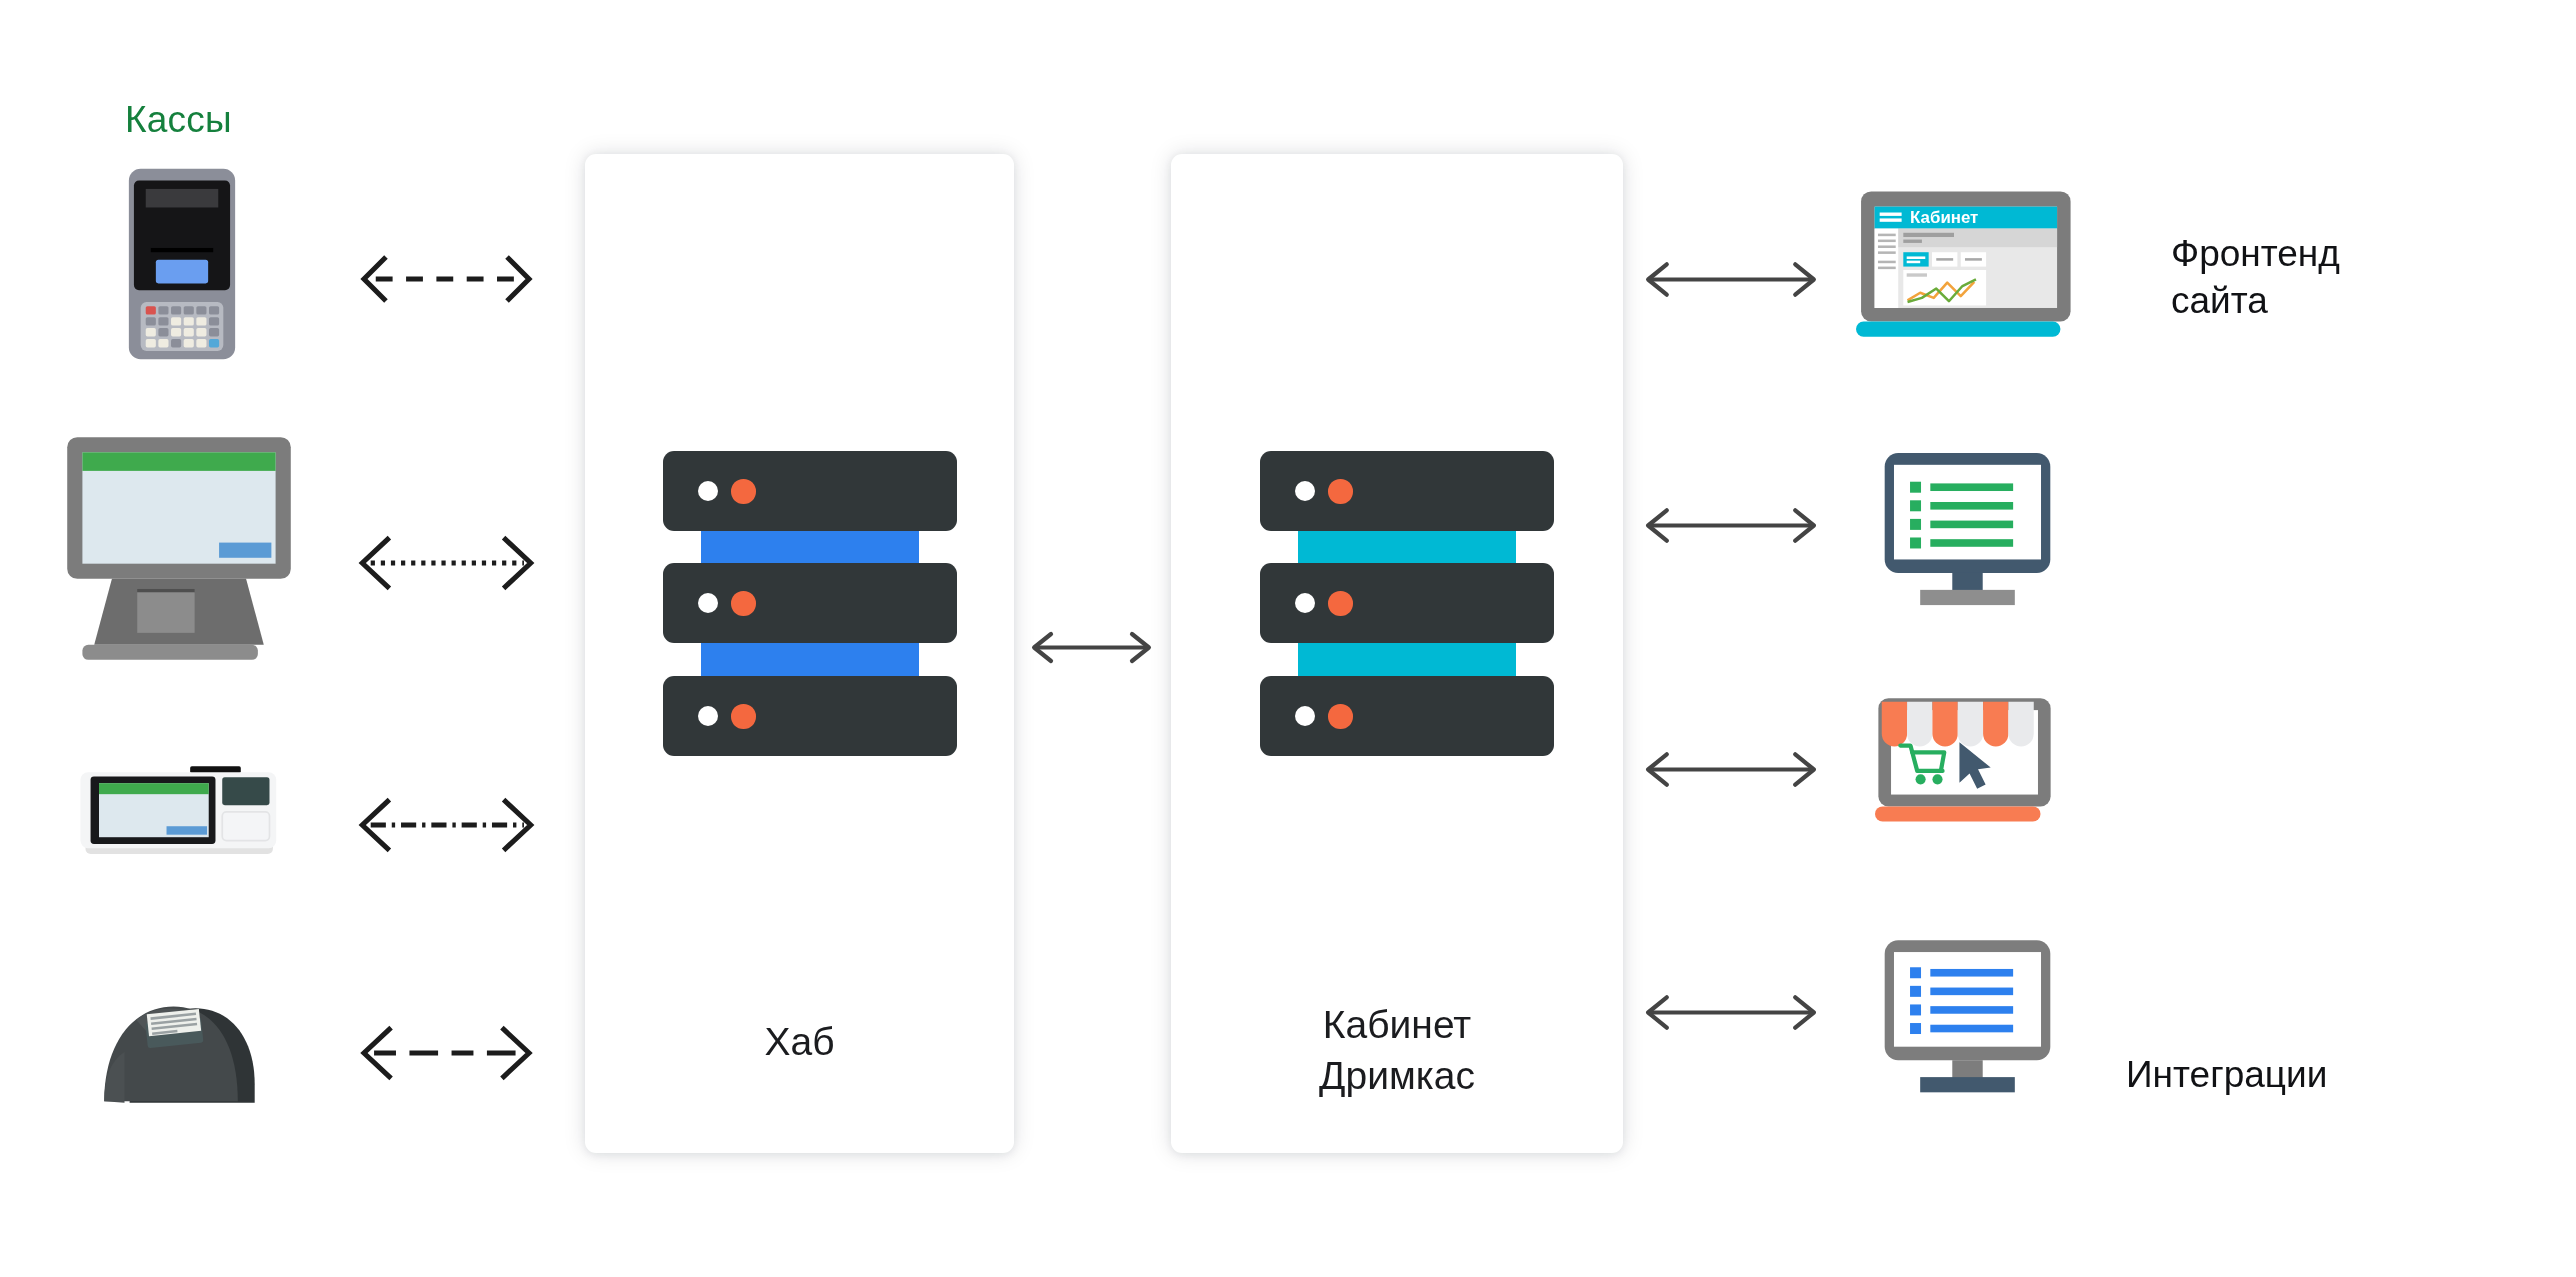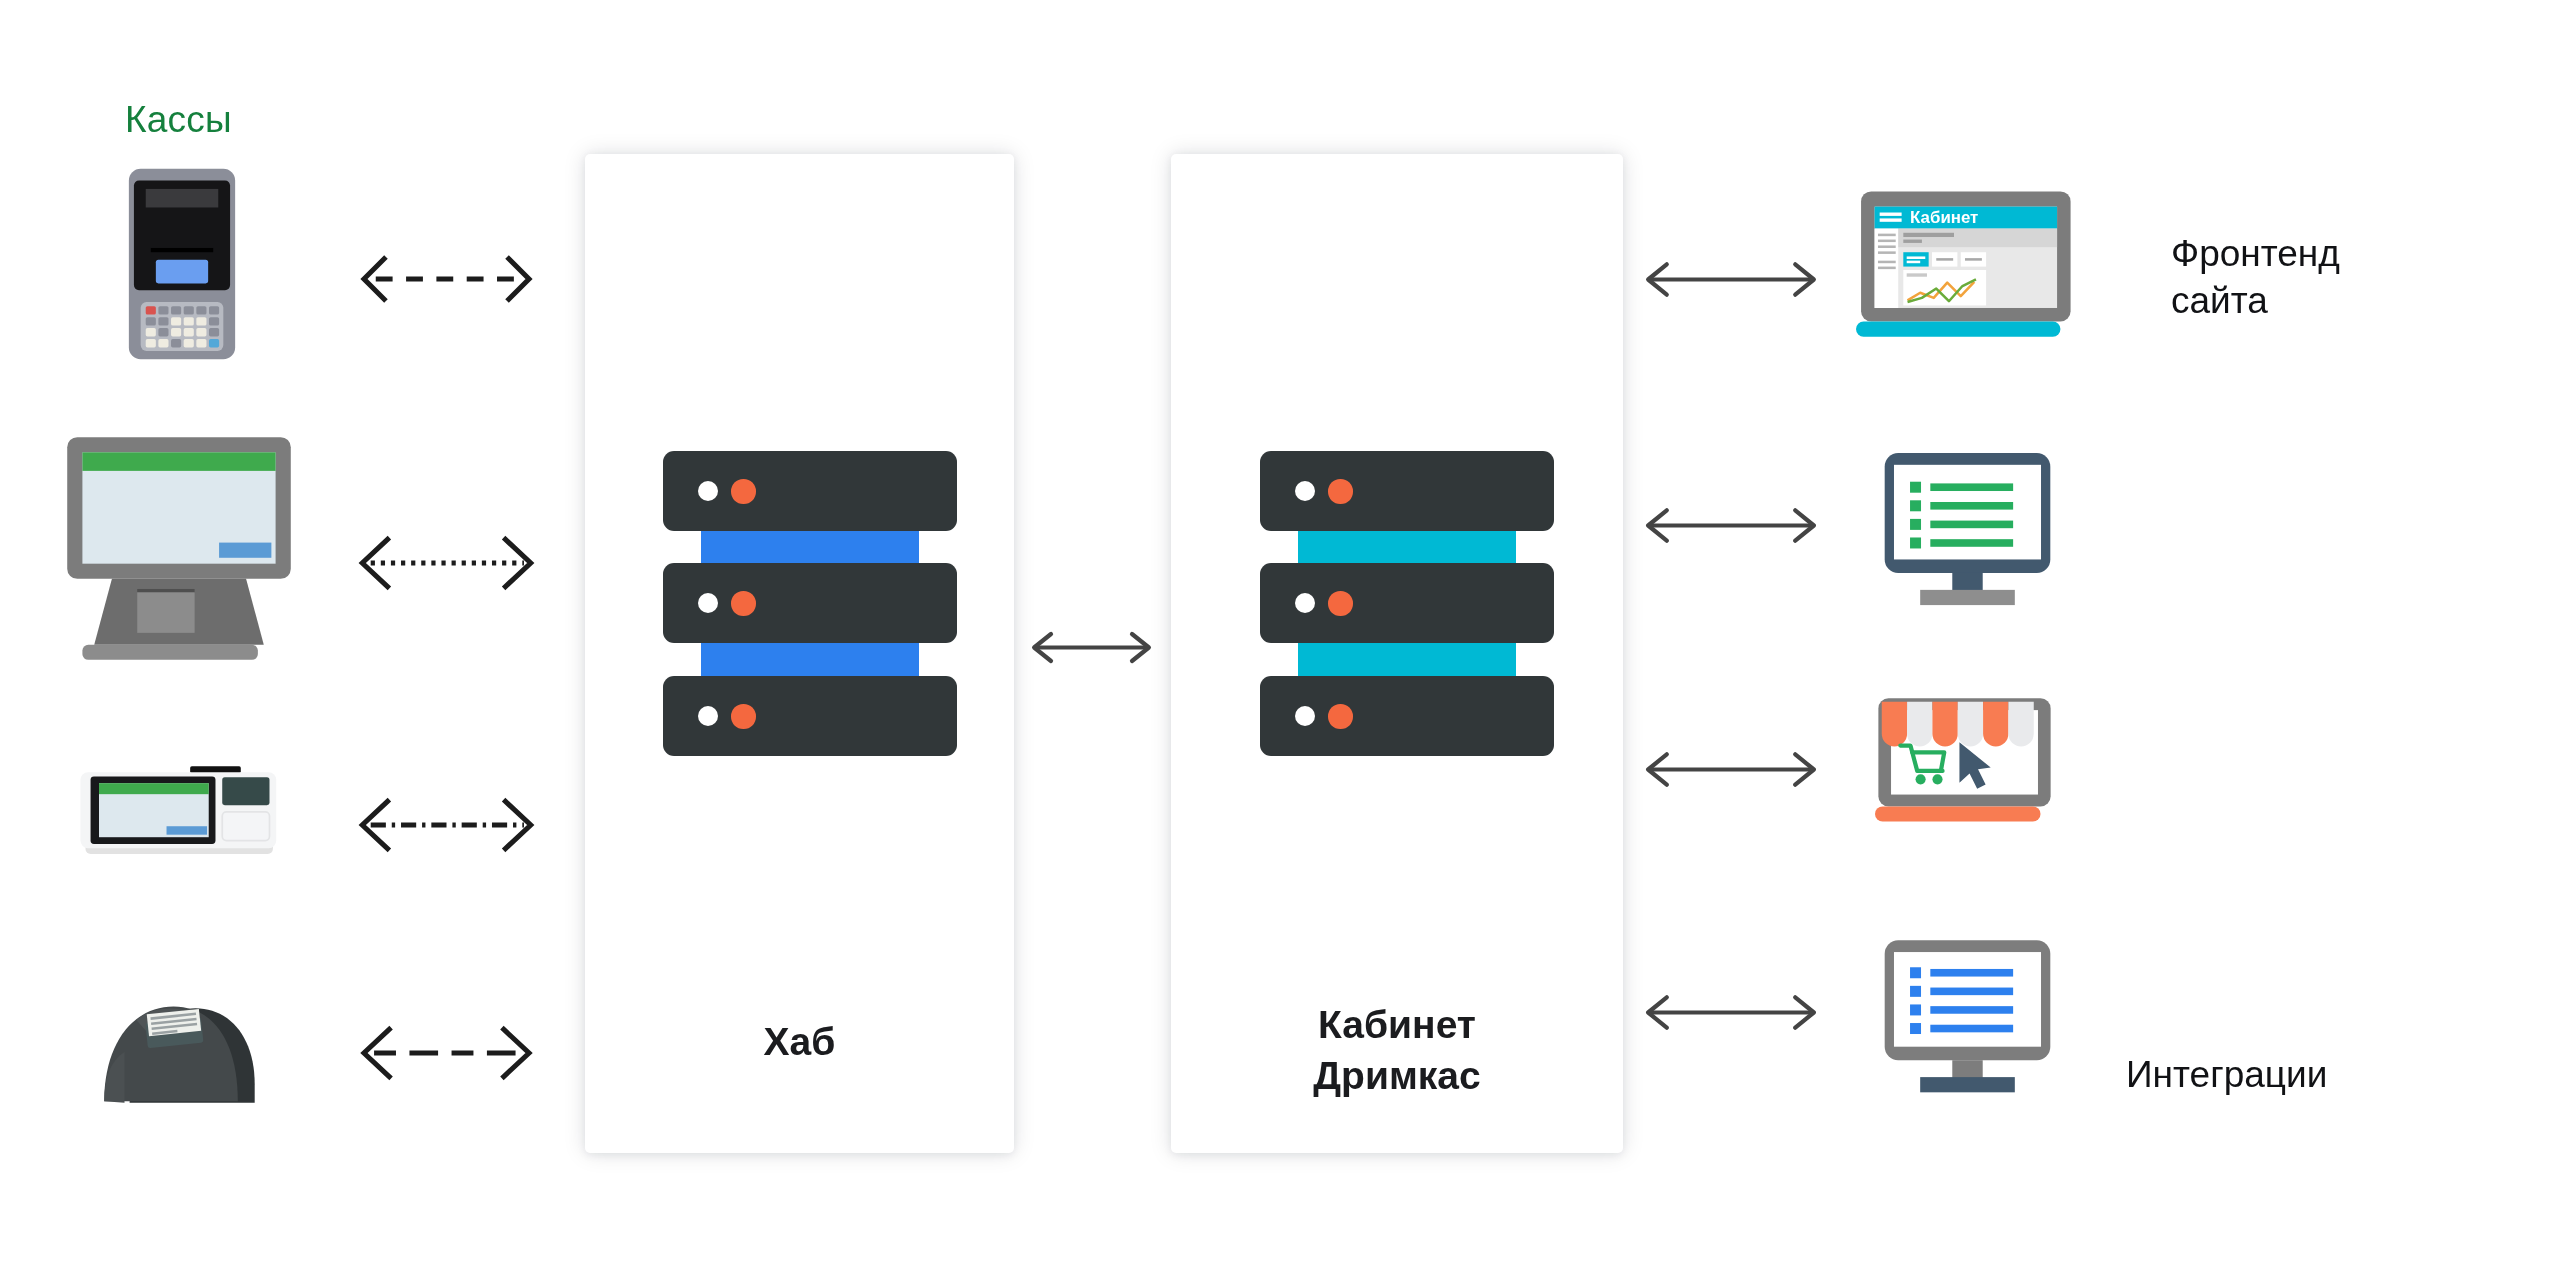--- a/index.html
+++ b/index.html
@@ -41,23 +41,22 @@
     font-size: 37px;
     color: #111215;
     line-height: 1.28;
     white-space: pre-line;
   }
 
   
   .panel {
     position: absolute;
     background: #ffffff;
-    border-radius: 5px;
+    border-radius: 11px;
     box-shadow: 0 0 22px rgba(16,22,40,.13), 0 1.7px 8.5px rgba(16,22,40,.07);
-    font-weight: bold;
   }
 
   
   .server { position: absolute; }
   .srv-unit {
     position: absolute;
     background: #313739;
     border-radius: 11px;
     left: 0;
   }

